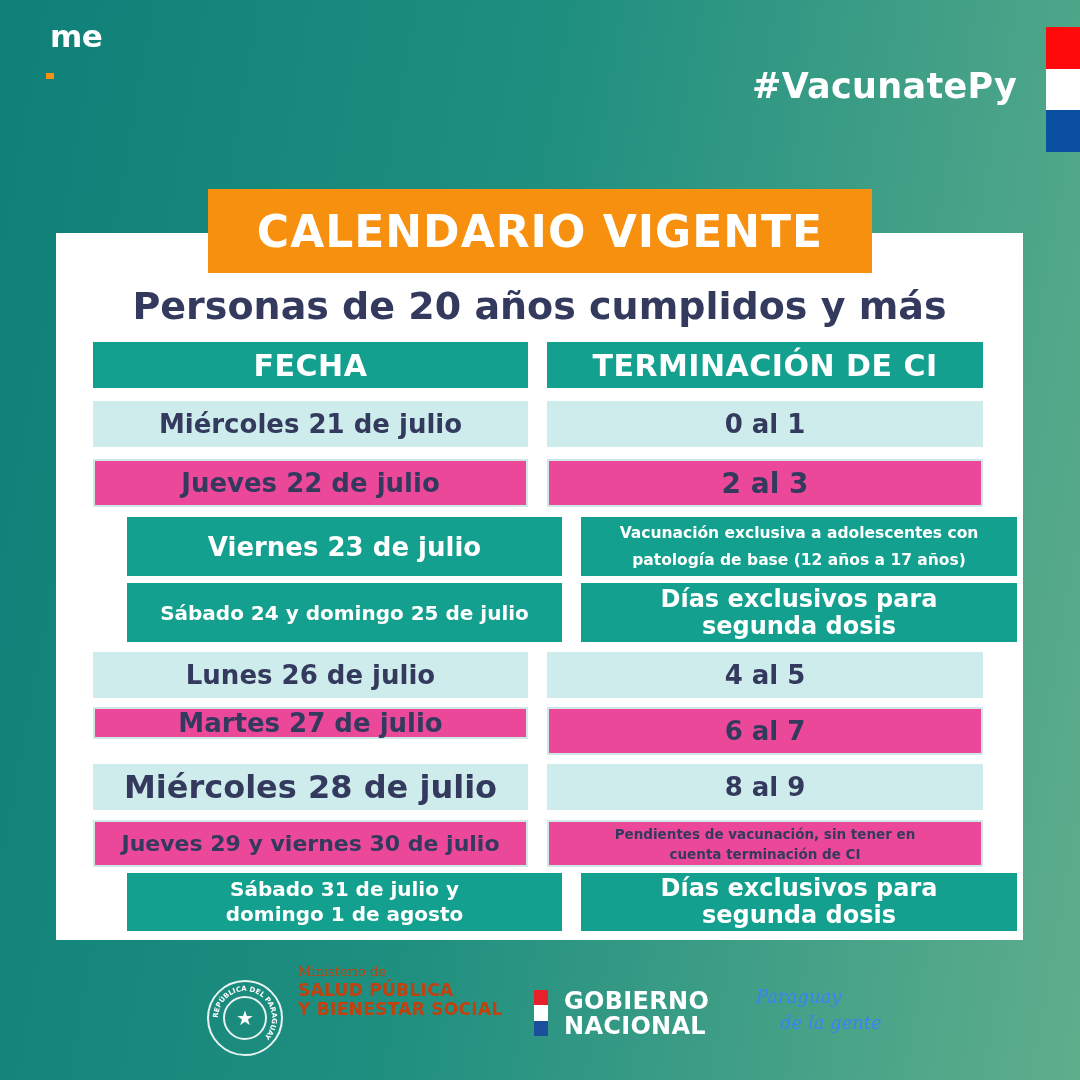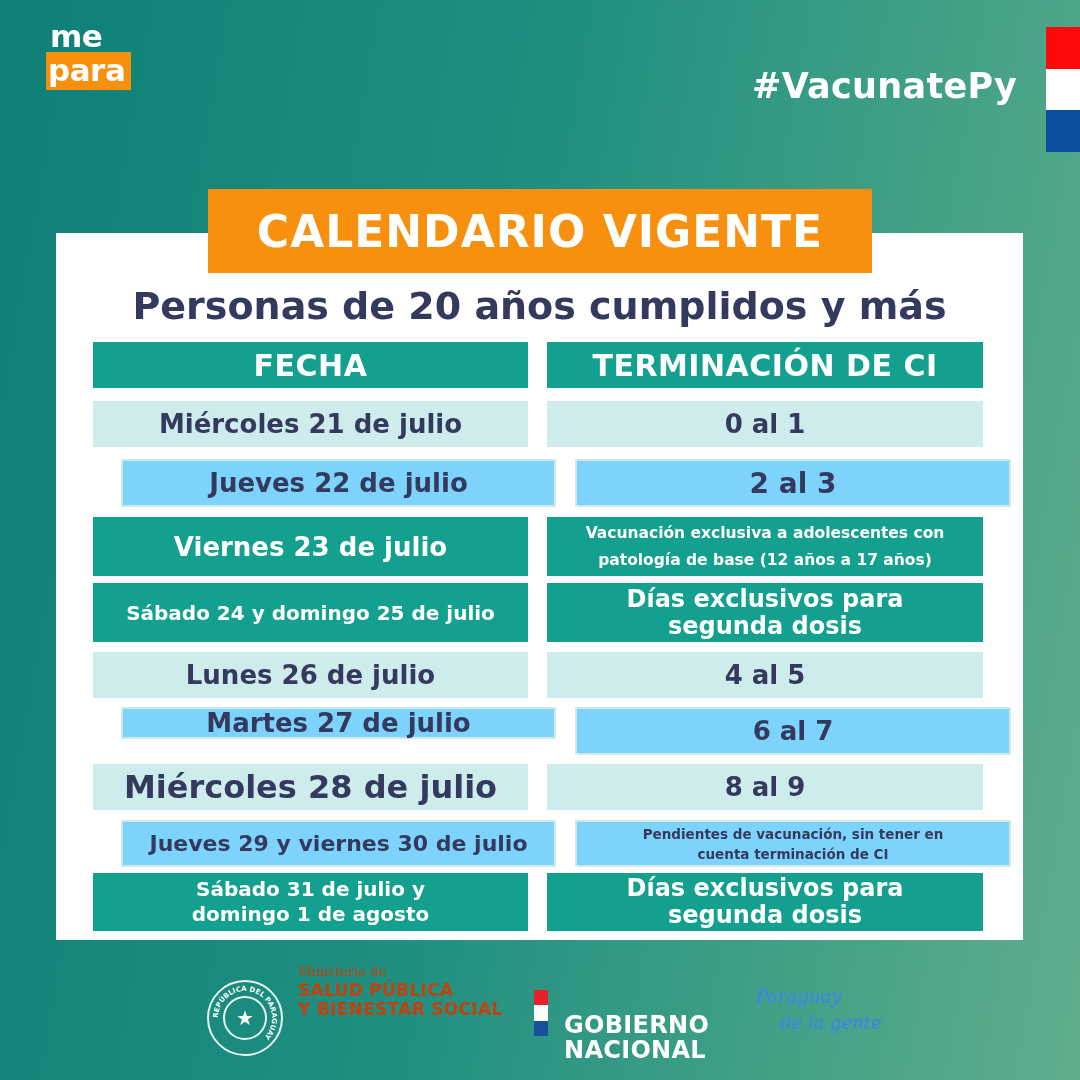--- a/index.html
+++ b/index.html
@@ -14,43 +14,42 @@
   .brand .hl-wrap { background: #f7900e; display: inline-block; padding: 2px 6px 4px 2px; margin-left: -4px; }
   .hashtag { position: absolute; left: 752px; top: 66px; color: #fff; font-weight: bold; font-size: 35px; letter-spacing: 0.3px; }
   .flag { position: absolute; left: 1046px; top: 27px; width: 40px; height: 125px; display: flex; flex-direction: column; }
   .flag div { flex: 1; }
   .card { position: absolute; left: 56px; top: 233px; width: 967px; height: 707px; background: #fff; }
   .banner { position: absolute; left: 208px; top: 189px; width: 664px; height: 84px; background: #f7900e; color: #fff; font-weight: bold; font-size: 44px; display: flex; align-items: center; justify-content: center; letter-spacing: 1px; }
   .subtitle { position: absolute; left: 56px; width: 967px; top: 284px; text-align: center; font-weight: bold; font-size: 38px; color: #343a5e; }
   .col-head { position: absolute; top: 342px; height: 46px; background: #13a08e; color: #fff; font-weight: bold; font-size: 30px; display: flex; align-items: center; justify-content: center; letter-spacing: 0.5px; }
   .cell { position: absolute; display: flex; align-items: center; justify-content: center; text-align: center; font-weight: bold; color: #343a5e; }
   .cell.light { background: #cdeceb; }
-  .cell.white { background: #7dd3fc; border: 2px solid #cfe9e7; margin-left: 28px; }
-  .cell.teal { background: #13a08e; color: #fff; }
+  .cell.white { background: #ec4899; border: 2px solid #cfe9e7; }
+  .cell.teal { background: #13a08e; color: #fff; margin-left: 34px; }
   .left { left: 93px; width: 435px; }
   .right { left: 547px; width: 436px; }
   .seal { position: absolute; left: 207px; top: 980px; width: 76px; height: 76px; border-radius: 50%; border: 2px solid #e6f4f1; }
   .seal .inner { position: absolute; left: 14px; top: 14px; width: 44px; height: 44px; border-radius: 50%; border: 2px solid #e6f4f1; display: flex; align-items: center; justify-content: center; color: #fff; font-size: 20px; }
   .seal .ring-text { position: absolute; left: 0; top: 0; width: 72px; height: 72px; }
   .ministry { position: absolute; left: 298px; top: 964px; color: #c2410c; }
   .ministry .small { font-family: "DejaVu Serif", serif; font-size: 13px; display: block; margin-bottom: 2px; }
   .ministry .big { font-weight: bold; font-size: 17px; line-height: 19px; display: block; letter-spacing: 0.3px; }
   .gov-flag { position: absolute; left: 534px; top: 990px; width: 14px; height: 46px; display: flex; flex-direction: column; }
   .gov-flag div { flex: 1; }
-  .gov { position: absolute; left: 564px; top: 989px; color: #fff; font-weight: bold; font-size: 24px; line-height: 25px; letter-spacing: 0.3px; margin-top: 24px; }
+  .gov { position: absolute; left: 564px; top: 989px; color: #fff; font-weight: bold; font-size: 24px; line-height: 25px; letter-spacing: 0.3px; }
   .slogan { position: absolute; left: 756px; top: 984px; color: #3b82f6; font-family: "DejaVu Serif", serif; font-style: italic; font-size: 18px; line-height: 26px; }
   .slogan .l2 { display: block; padding-left: 24px; }
 </style>
 </head>
 <body>
 
 <div class="brand">
   <span class="line">me</span>
   <span class="hl-wrap">
-    <span class="line">para</span>
   </span>
 </div>
 
 <div class="hashtag">#VacunatePy</div>
 
 <div class="flag">
   <div style="background:#ff0a0a"></div>
   <div style="background:#ffffff"></div>
   <div style="background:#0a4fa0"></div>
 </div>

